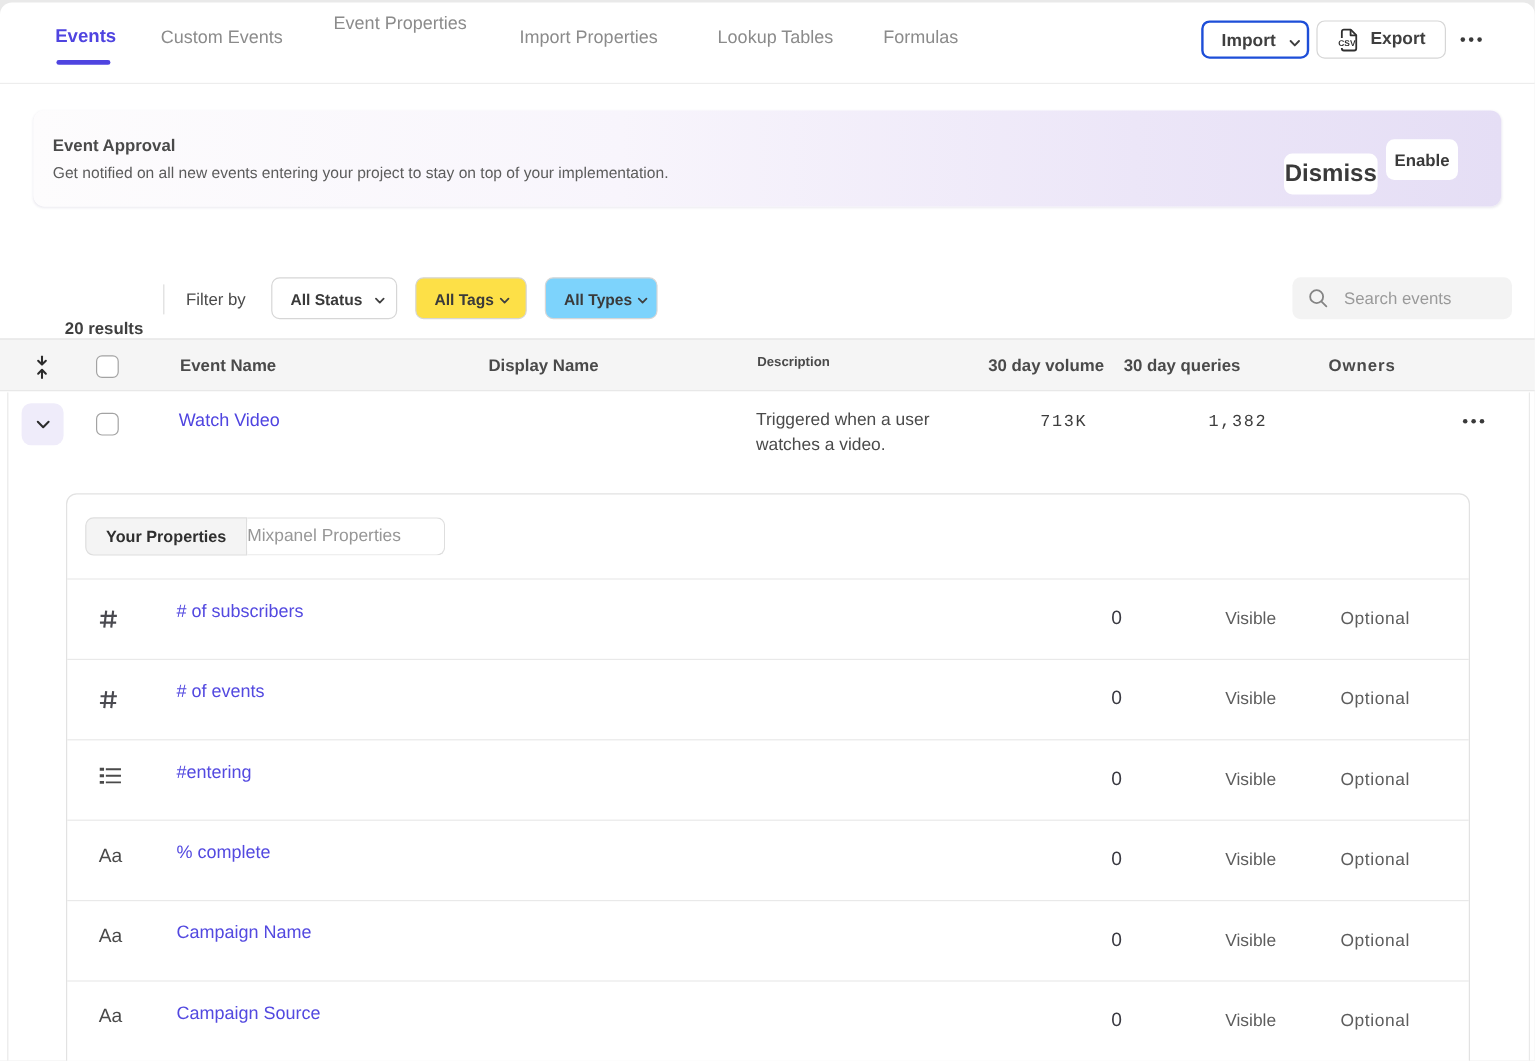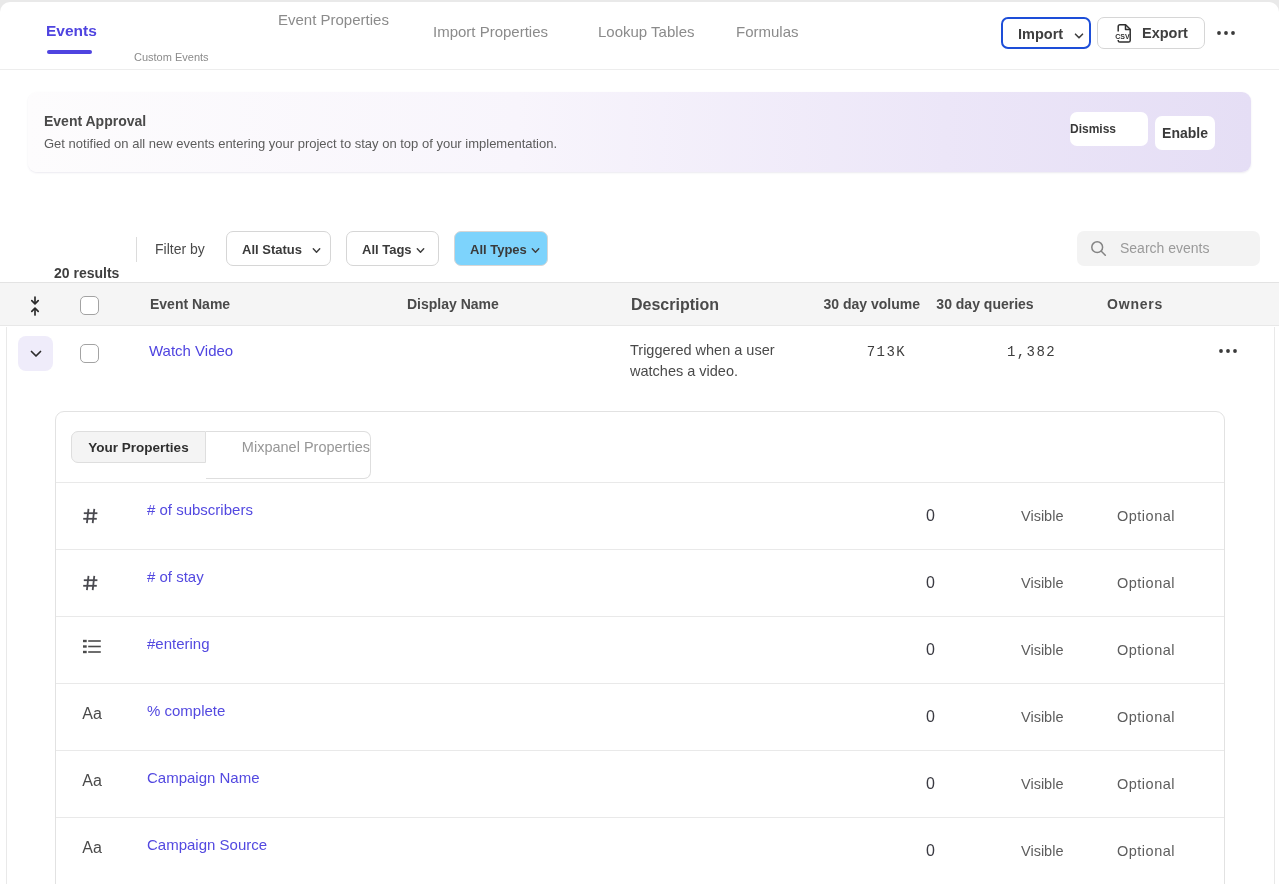--- a/index.html
+++ b/index.html
@@ -11,21 +11,21 @@
            background:#fff; border-radius:10px 10px 0 0; }
   .mono { font-family:"Liberation Mono", monospace; }
 </style>
 </head>
 <body>
 <div id="page">
 <div id="panel"></div>
 
 <div class="abs" style="left:46px; top:22px; font-size:15.5px; font-weight:700; color:#4f44e0;">Events</div>
 <div class="abs" style="left:47px; top:50px; width:45px; height:4px; border-radius:2px; background:#4f44e0;"></div>
-<div class="abs" style="left:134px; top:23px; font-size:11px; color:#8b8b8b;margin-top:28px;">Custom Events</div>
+<div class="abs" style="left:134px; top:23px; font-size:15px; color:#8b8b8b;">Custom Events</div>
 <div class="abs" style="left:278px; top:11px; font-size:15px; color:#8b8b8b;">Event Properties</div>
 <div class="abs" style="left:433px; top:23px; font-size:15px; color:#8b8b8b;">Import Properties</div>
 <div class="abs" style="left:598px; top:23px; font-size:15px; color:#8b8b8b;">Lookup Tables</div>
 <div class="abs" style="left:736px; top:23px; font-size:15px; color:#8b8b8b;">Formulas</div>
 <div class="abs" style="left:0; top:69px; width:1279px; height:1px; background:#ededed;"></div>
 
 <div class="abs" style="left:1001px; top:17px; width:90px; height:32px; border:2px solid #1d4ed8; border-radius:7px; background:#fff;">
   <span class="abs" style="left:15px; top:7px; font-size:14.5px; font-weight:700; color:#3f3f3f;">Import</span>
   <svg class="abs" style="left:70px; top:11px;" width="12" height="12" viewBox="0 0 12 12" fill="none" stroke="#3f3f3f" stroke-width="1.6" stroke-linecap="round" stroke-linejoin="round">
         <path d="M2.5 4.2 L6 7.8 L9.5 4.2"></path>
@@ -44,35 +44,35 @@
       <circle cx="3" cy="4" r="1.9"></circle>
       <circle cx="10" cy="4" r="1.9"></circle>
       <circle cx="17" cy="4" r="1.9"></circle>
     </svg>
 
 <div class="abs" style="left:28px; top:92px; width:1223px; height:80px; border-radius:9px;
      background:linear-gradient(91deg, #fdfcfd 0%, #f8f5fc 40%, #ece6f8 75%, #e5def5 100%);
      box-shadow:0 1px 2px rgba(60,45,110,0.10);">
   <div class="abs" style="left:16px; top:21px; font-size:14px; font-weight:700; color:#4a4a4a;">Event Approval</div>
   <div class="abs" style="left:16px; top:44px; font-size:13px; color:#5c5c5c;">Get notified on all new events entering your project to stay on top of your implementation.</div>
-  <div class="abs" style="left:1042px; top:20px; width:78px; height:34px; background:#fff; border-radius:7px; text-align:left; line-height:34px; font-size:12px; font-weight:700; color:#3a3a3a;">Dismiss</div>
+  <div class="abs" style="left:1042px; top:36px; width:78px; height:34px; background:#fff; border-radius:7px; text-align:center; line-height:34px; font-size:20px; font-weight:700; color:#3a3a3a;">Dismiss</div>
   <div class="abs" style="left:1127px; top:24px; width:60px; height:34px; background:#fff; border-radius:7px; text-align:center; line-height:34px; font-size:14px; font-weight:700; color:#3a3a3a;">Enable</div>
 </div>
 
 <div class="abs" style="left:54px; top:241px; font-size:14px; font-weight:700; color:#3f3f3f;margin-top:24px;">20 results</div>
 <div class="abs" style="left:136px; top:237px; width:1px; height:25px; background:#dcdcdc;"></div>
 <div class="abs" style="left:155px; top:241px; font-size:14px; color:#4a4a4a;">Filter by</div>
 
 <div class="abs" style="left:226px; top:231px; width:105px; height:35px; border:1px solid #d6d6d6; border-radius:7px; background:#fff;">
   <span class="abs" style="left:15px; top:10px; font-size:13px; font-weight:700; color:#3a3a3a;">All Status</span>
   <svg class="abs" style="left:84px; top:13px;" width="11" height="11" viewBox="0 0 12 12" fill="none" stroke="#3f3f3f" stroke-width="1.6" stroke-linecap="round" stroke-linejoin="round">
         <path d="M2.5 4.2 L6 7.8 L9.5 4.2"></path>
       </svg>
 </div>
-<div class="abs" style="left:346px; top:231px; width:93px; height:35px; border:1px solid #d6d6d6; border-radius:7px; background:#ffffff;">
+<div class="abs" style="left:346px; top:231px; width:93px; height:35px; border:1px solid #d6d6d6; border-radius:7px; background:#fde047;">
   <span class="abs" style="left:15px; top:10px; font-size:13px; font-weight:700; color:#3a3a3a;">All Tags</span>
   <svg class="abs" style="left:68px; top:13px;" width="11" height="11" viewBox="0 0 12 12" fill="none" stroke="#3f3f3f" stroke-width="1.6" stroke-linecap="round" stroke-linejoin="round">
         <path d="M2.5 4.2 L6 7.8 L9.5 4.2"></path>
       </svg>
 </div>
 <div class="abs" style="left:454px; top:231px; width:94px; height:35px; border:1px solid #d6d6d6; border-radius:7px; background:#7dd3fc;">
   <span class="abs" style="left:15px; top:10px; font-size:13px; font-weight:700; color:#3a3a3a;">All Types</span>
   <svg class="abs" style="left:75px; top:13px;" width="11" height="11" viewBox="0 0 12 12" fill="none" stroke="#3f3f3f" stroke-width="1.6" stroke-linecap="round" stroke-linejoin="round">
         <path d="M2.5 4.2 L6 7.8 L9.5 4.2"></path>
       </svg>
@@ -89,21 +89,21 @@
 <div class="abs" style="left:0; top:282px; width:1279px; height:44px; background:#f5f5f5; border-top:1px solid #e3e3e3; border-bottom:1px solid #e8e8e8;">
   <svg class="abs" style="left:28px; top:13px;" width="14" height="20" viewBox="0 0 14 20" fill="none" stroke="#2b2b2b" stroke-width="1.7" stroke-linecap="round" stroke-linejoin="round">
     <path d="M7 1 V7.2"></path>
         <path d="M3.8 4.6 L7 7.8 L10.2 4.6"></path>
     <path d="M7 19 V12.8"></path>
         <path d="M3.8 15.4 L7 12.2 L10.2 15.4"></path>
   </svg>
   <div class="abs" style="left:80px; top:12.5px; width:19px; height:19px; background:#fff; border:1.4px solid #a3a3a3; border-radius:5px;"></div>
   <div class="abs" style="left:150px; top:13px; font-size:14px; font-weight:700; color:#4a4a4a;">Event Name</div>
   <div class="abs" style="left:407px; top:13px; font-size:14px; font-weight:700; color:#4a4a4a;">Display Name</div>
-  <div class="abs" style="left:631px; top:13px; font-size:16px; font-weight:700; color:#4a4a4a;text-align:right;">Description</div>
+  <div class="abs" style="left:631px; top:13px; font-size:11px; font-weight:700; color:#4a4a4a;text-align:right;">Description</div>
   <div class="abs" style="left:770px; top:13px; width:150px; text-align:right; font-size:14px; font-weight:700; color:#4a4a4a;">30 day volume</div>
   <div class="abs" style="left:910px; top:13px; width:150px; text-align:center; font-size:14px; font-weight:700; color:#4a4a4a;">30 day queries</div>
   <div class="abs" style="left:1107px; top:13px; font-size:14px; font-weight:700; color:#4a4a4a; letter-spacing:0.8px;">Owners</div>
 </div>
 
 <div class="abs" style="left:6px; top:327px; width:1px; height:557px; background:#e9e9e9;"></div>
 <div class="abs" style="left:1274px; top:327px; width:1px; height:557px; background:#e9e9e9;"></div>
 
 <div class="abs" style="left:18px; top:336px; width:35px; height:35px; border-radius:8px; background:#efecfa;">
   <svg class="abs" style="left:12px; top:13px;" width="12" height="10" viewBox="0 0 12 10" fill="none" stroke="#2b2b2b" stroke-width="1.7" stroke-linecap="round" stroke-linejoin="round">
@@ -117,42 +117,42 @@
 <div class="abs mono" style="left:906px; top:344px; width:150px; text-align:right; font-size:14px; color:#3d3d3d; letter-spacing:1.4px;">1,382</div>
 <svg class="abs" style="left:1218px; top:347px;" width="20" height="8" viewBox="0 0 20 8" fill="#3a3a3a">
       <circle cx="3" cy="4" r="1.9"></circle>
       <circle cx="10" cy="4" r="1.9"></circle>
       <circle cx="17" cy="4" r="1.9"></circle>
     </svg>
 
 <div class="abs" style="left:55px; top:411px; width:1170px; height:500px; background:#fff; border:1px solid #e2e2e2; border-radius:9px;">
 
   <div class="abs" style="left:15px; top:19px; width:135px; height:32px; background:#f4f4f4; border:1px solid #dedede; border-radius:7px 0 0 7px; text-align:center; line-height:31px; font-size:13.5px; font-weight:700; color:#2f2f2f;">Your Properties</div>
-  <div class="abs" style="left:150px; top:19px; width:165px; height:48px; background:#fff; border:1px solid #dedede; border-left:none; border-radius:0 7px 7px 0; text-align:right; line-height:31px; font-size:14.5px; color:#979797;">Mixpanel Properties</div>
+  <div class="abs" style="left:150px; top:19px; width:165px; height:32px; background:#fff; border:1px solid #dedede; border-left:none; border-radius:0 7px 7px 0; text-align:left; line-height:31px; font-size:14.5px; color:#979797;">Mixpanel Properties</div>
 
   <div class="abs" style="left:0; top:70px; width:1168px; height:1px; background:#e9e9e9;"></div>
   <svg class="abs" style="left:27px; top:96px;" width="15" height="16" viewBox="0 0 15 16" fill="none" stroke="#4a4a50" stroke-width="1.8">
         <path d="M5.5 0.9 L3.9 15.1"></path>
         <path d="M11.3 0.9 L9.7 15.1"></path>
         <path d="M0.8 5.2 H14.4"></path>
         <path d="M0.2 10.8 H13.8"></path>
       </svg>
   <div class="abs" style="left:91px; top:89px; font-size:15px; color:#5349e0;"># of subscribers</div>
   <div class="abs" style="left:729px; top:95px; width:150px; text-align:right; font-size:16px; color:#3a3a42;">0</div>
   <div class="abs" style="left:965px; top:96px; font-size:14.5px; color:#5d5d5d;">Visible</div>
   <div class="abs" style="left:1061px; top:96px; font-size:14.5px; color:#5d5d5d; letter-spacing:0.5px;">Optional</div>
 
   <div class="abs" style="left:0; top:137px; width:1168px; height:1px; background:#e9e9e9;"></div>
   <svg class="abs" style="left:27px; top:163px;" width="15" height="16" viewBox="0 0 15 16" fill="none" stroke="#4a4a50" stroke-width="1.8">
         <path d="M5.5 0.9 L3.9 15.1"></path>
         <path d="M11.3 0.9 L9.7 15.1"></path>
         <path d="M0.8 5.2 H14.4"></path>
         <path d="M0.2 10.8 H13.8"></path>
       </svg>
-  <div class="abs" style="left:91px; top:156px; font-size:15px; color:#5349e0;"># of stay</div>
+  <div class="abs" style="left:91px; top:156px; font-size:15px; color:#5349e0;"># of events</div>
   <div class="abs" style="left:729px; top:162px; width:150px; text-align:right; font-size:16px; color:#3a3a42;">0</div>
   <div class="abs" style="left:965px; top:163px; font-size:14.5px; color:#5d5d5d;">Visible</div>
   <div class="abs" style="left:1061px; top:163px; font-size:14.5px; color:#5d5d5d; letter-spacing:0.5px;">Optional</div>
 
   <div class="abs" style="left:0; top:204px; width:1168px; height:1px; background:#e9e9e9;"></div>
   <svg class="abs" style="left:27px; top:227px;" width="18" height="15" viewBox="0 0 18 15" fill="none" stroke="#4a4a4a" stroke-width="1.6" stroke-linecap="square">
         <path d="M6 2 H17"></path>
         <path d="M6 7.5 H17"></path>
         <path d="M6 13 H17"></path>
         <path d="M1 2 H2.5" stroke-width="2.4"></path>

